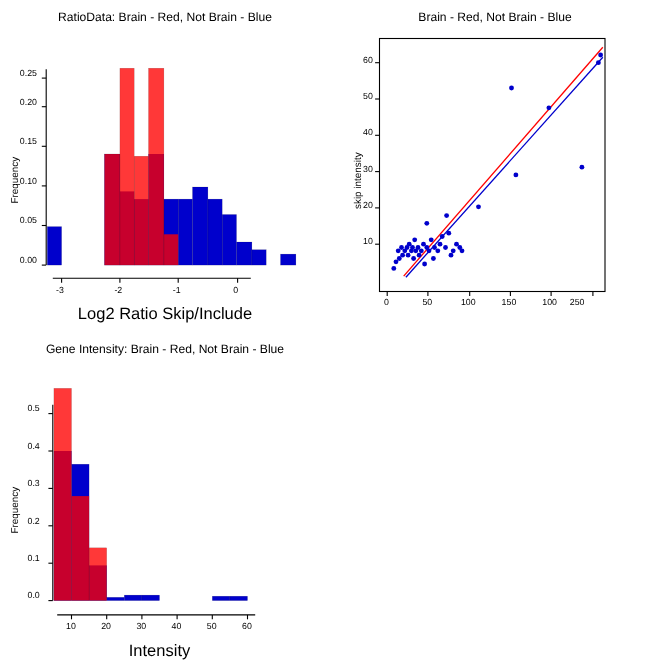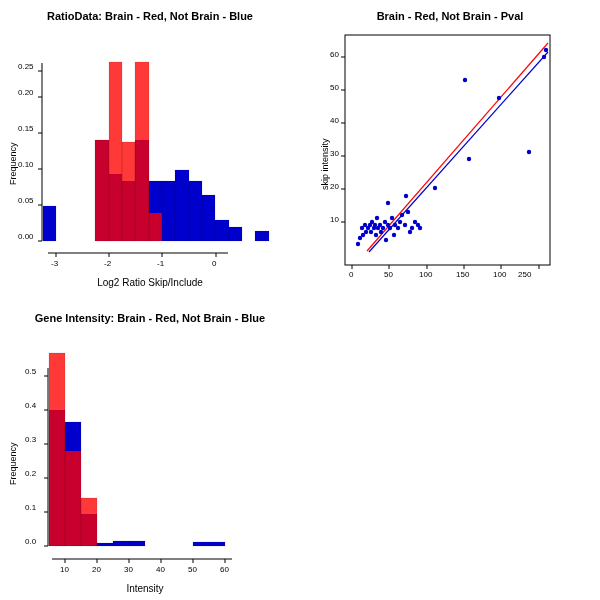--- a/index.html
+++ b/index.html
@@ -1,20 +1,20 @@
 <!DOCTYPE html>
 <html><head>
 <meta charset="utf-8">
 <style>
   html,body{margin:0;padding:0;}
   body{width:600px;height:600px;background:#ffffff;font-family:"Liberation Sans",sans-serif;overflow:hidden;}
   .page{position:relative;width:600px;height:600px;}
   .panel{position:absolute;}
-  .ptitle{font-size:11px;font-weight:bold;color:#000;text-align:center;white-space:nowrap;}
-  .axlabel{font-size:10px;color:#000;text-align:center;white-space:nowrap;}
+  .ptitle{font-size:11px;font-weight:normal;color:#000;text-align:center;white-space:nowrap;}
+  .axlabel{font-size:15px;color:#000;text-align:center;white-space:nowrap;}
   .ylabel{font-size:9px;color:#000;white-space:nowrap;transform:rotate(-90deg);transform-origin:left top;}
   .tick{font-size:8px;color:#000;position:absolute;white-space:nowrap;text-align:right;}
   svg{display:block;}
   .infobox{position:absolute;background:#e3c9c2;}
   .infotext{font-size:9px;color:#000;position:absolute;white-space:nowrap;}
   .infotext.pval{color:#cc2200;}
 </style>
 </head>
 <body>
 
@@ -96,21 +96,21 @@
         <rect x="189" y="181" width="13" height="60"></rect>
         <rect x="202" y="195" width="13" height="46"></rect>
         <rect x="215" y="220" width="14" height="21"></rect>
         <rect x="229" y="227" width="13" height="14"></rect>
         <rect x="255" y="231" width="14" height="10"></rect>
       </g>
     </svg>
   </div>
 
   <div class="panel" style="left:300px;top:0px;width:300px;height:300px;">
-    <div class="ptitle" style="position:absolute;left:0;top:10px;width:300px;">Brain - Red, Not Brain - Pval</div>
+    <div class="ptitle" style="position:absolute;left:0;top:10px;width:300px;">Brain - Red, Not Brain - Blue</div>
 
     <div class="ylabel" style="position:absolute;left:20px;top:190px;">skip intensity</div>
 
 
     <div class="tick" style="left:30px;top:215px;">10</div>
     <div class="tick" style="left:30px;top:182px;">20</div>
     <div class="tick" style="left:30px;top:149px;">30</div>
     <div class="tick" style="left:30px;top:116px;">40</div>
     <div class="tick" style="left:30px;top:83px;">50</div>
     <div class="tick" style="left:30px;top:50px;">60</div>

